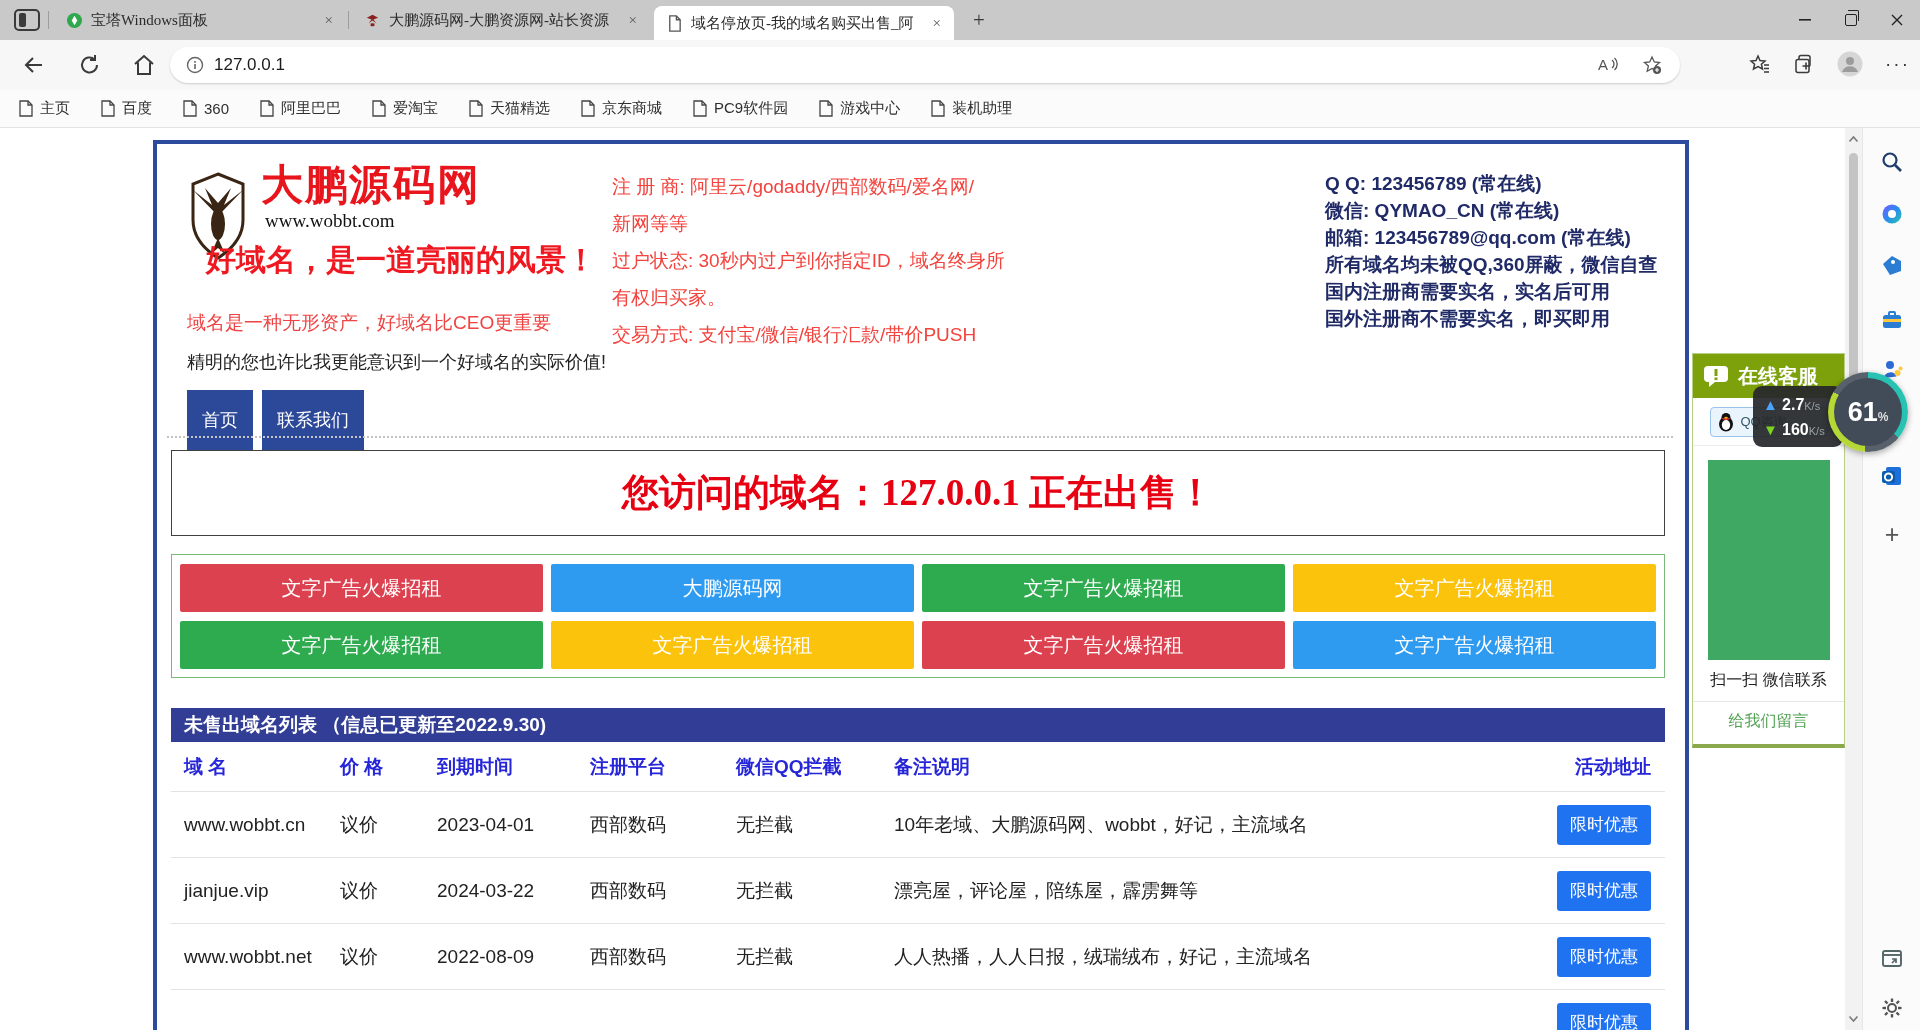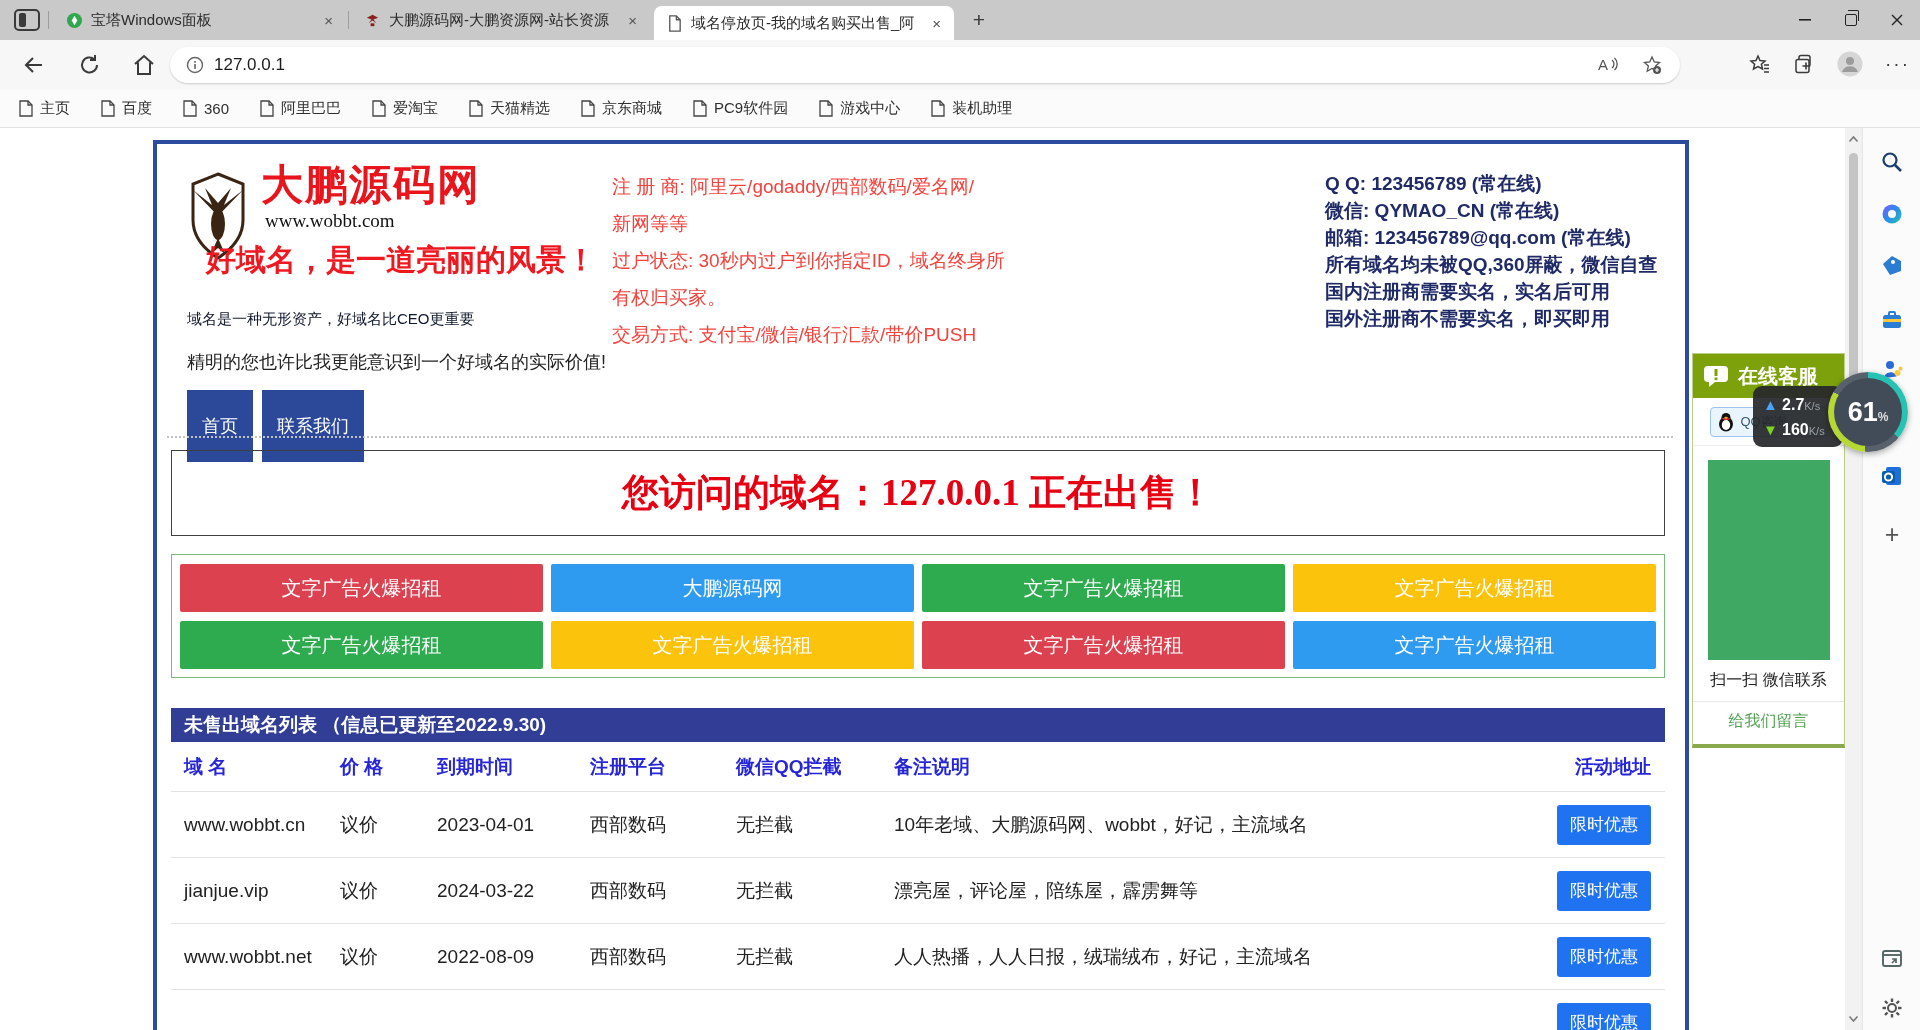--- a/index.html
+++ b/index.html
@@ -1,21 +1,21 @@
 <!DOCTYPE html>
 <html><head>
 <meta charset="utf-8">
 <style>
   * { margin:0; padding:0; box-sizing:border-box; }
   html,body { width:1920px; height:1030px; overflow:hidden; background:#fff;
               font-family:"Liberation Sans","DejaVu Sans",sans-serif; }
   .screen { position:relative; width:1920px; height:1030px; background:#fff; }
 
   
-  .titlebar { position:absolute; left:0; top:0; width:1920px; height:40px; background:#c9c9c9; }
+  .titlebar { position:absolute; left:0; top:0; width:1920px; height:40px; background:#c9c9c9;font-family:Liberation Serif, serif; }
   .tabswitch { position:absolute; left:14px; top:9px; width:26px; height:22px; border:2px solid #3a3a3a;
                border-radius:5px; }
   .tabswitch::after { content:""; position:absolute; left:3px; top:2px; width:7px; height:14px;
                background:#3a3a3a; border-radius:2px; }
   .tbdiv { position:absolute; top:11px; width:1px; height:18px; background:#9d9d9d; }
   .tab { position:absolute; top:0; height:40px; display:flex; align-items:center; gap:8px;
          padding:0 10px 0 12px; color:#2b2b2b; font-size:15px; }
   .tab.active { top:6px; height:34px; background:#fff; border-radius:8px 8px 0 0; }
   .tab .ttl { flex:1; white-space:nowrap; overflow:hidden; }
   .tab .cls { font-size:15px; color:#555; padding:0 3px; }
@@ -46,24 +46,24 @@
 
   
   .content { position:absolute; left:153px; top:12px; width:1536px; height:1060px;
              border:4px solid #2d4b9e; background:#fff; }
   .cinner { position:relative; width:100%; height:100%; }
 
   .logo-row { position:absolute; left:30px; top:18px; display:flex; gap:12px; }
   .logo-txt .big { font-size:42px; font-weight:bold; color:#e8151d; letter-spacing:2px; line-height:46px; }
   .logo-txt .dom { font-size:19px; color:#111; font-family:"Liberation Serif",serif; margin:2px 0 0 4px; }
   .tagline { position:absolute; left:30px; top:96px; font-size:30px; font-weight:bold; color:#f01820;margin-left:19px; }
-  .intro1 { position:absolute; left:30px; top:166px; font-size:15px; color:#0f172a; }
+  .intro1 { position:absolute; left:30px; top:166px; font-size:19px; color:#ef4444; }
   .intro2 { position:absolute; left:30px; top:206px; font-size:18px; color:#222; }
   .navbtns { position:absolute; left:30px; top:246px; display:flex; gap:9px; }
-  .navbtn { background:#2c4899; color:#fff; font-size:18px; padding:24px 15px; }
+  .navbtn { background:#2c4899; color:#fff; font-size:18px; padding:18px 15px; }
 
   .seller { position:absolute; left:455px; top:24px; font-size:19px; color:#f4423c; line-height:37px; }
   .contact { position:absolute; left:1168px; top:26px; font-size:19px; font-weight:bold; color:#1f2a66;
              line-height:27px; }
 
   .dotline { position:absolute; left:10px; right:12px; top:292px; border-top:2px dotted #c3c3c3; }
 
   .banner { position:absolute; left:14px; top:306px; width:1494px; height:86px; border:1px solid #404040;
             display:flex; align-items:center; justify-content:center;
             font-family:"Liberation Serif","DejaVu Serif",serif; font-size:37px; font-weight:600; color:#e60012; }

